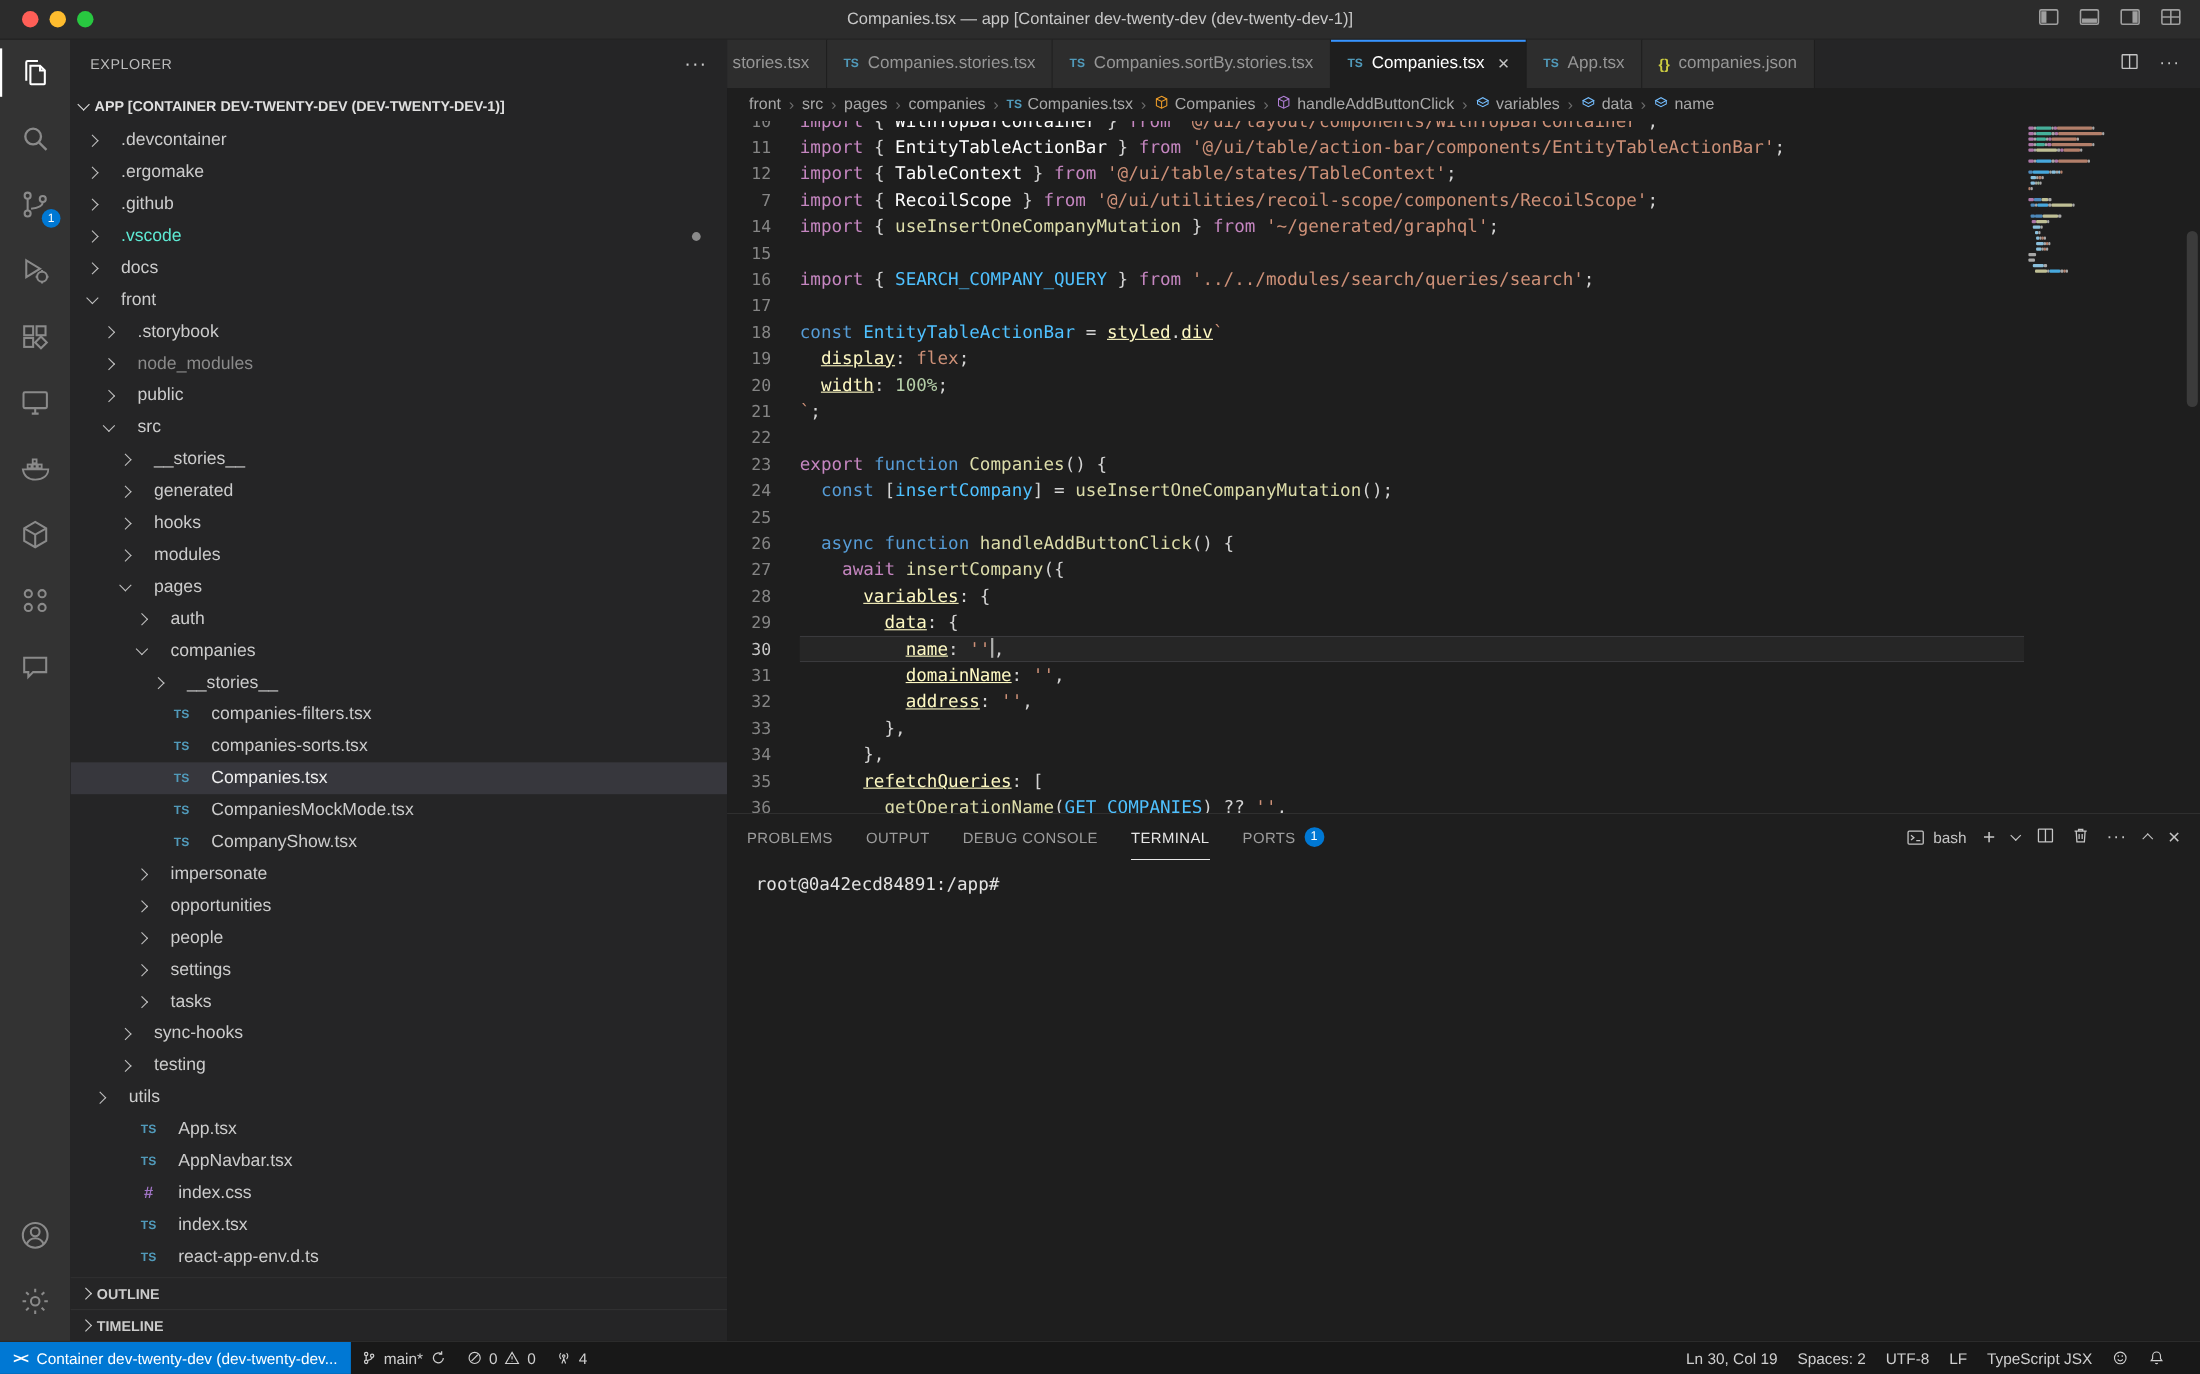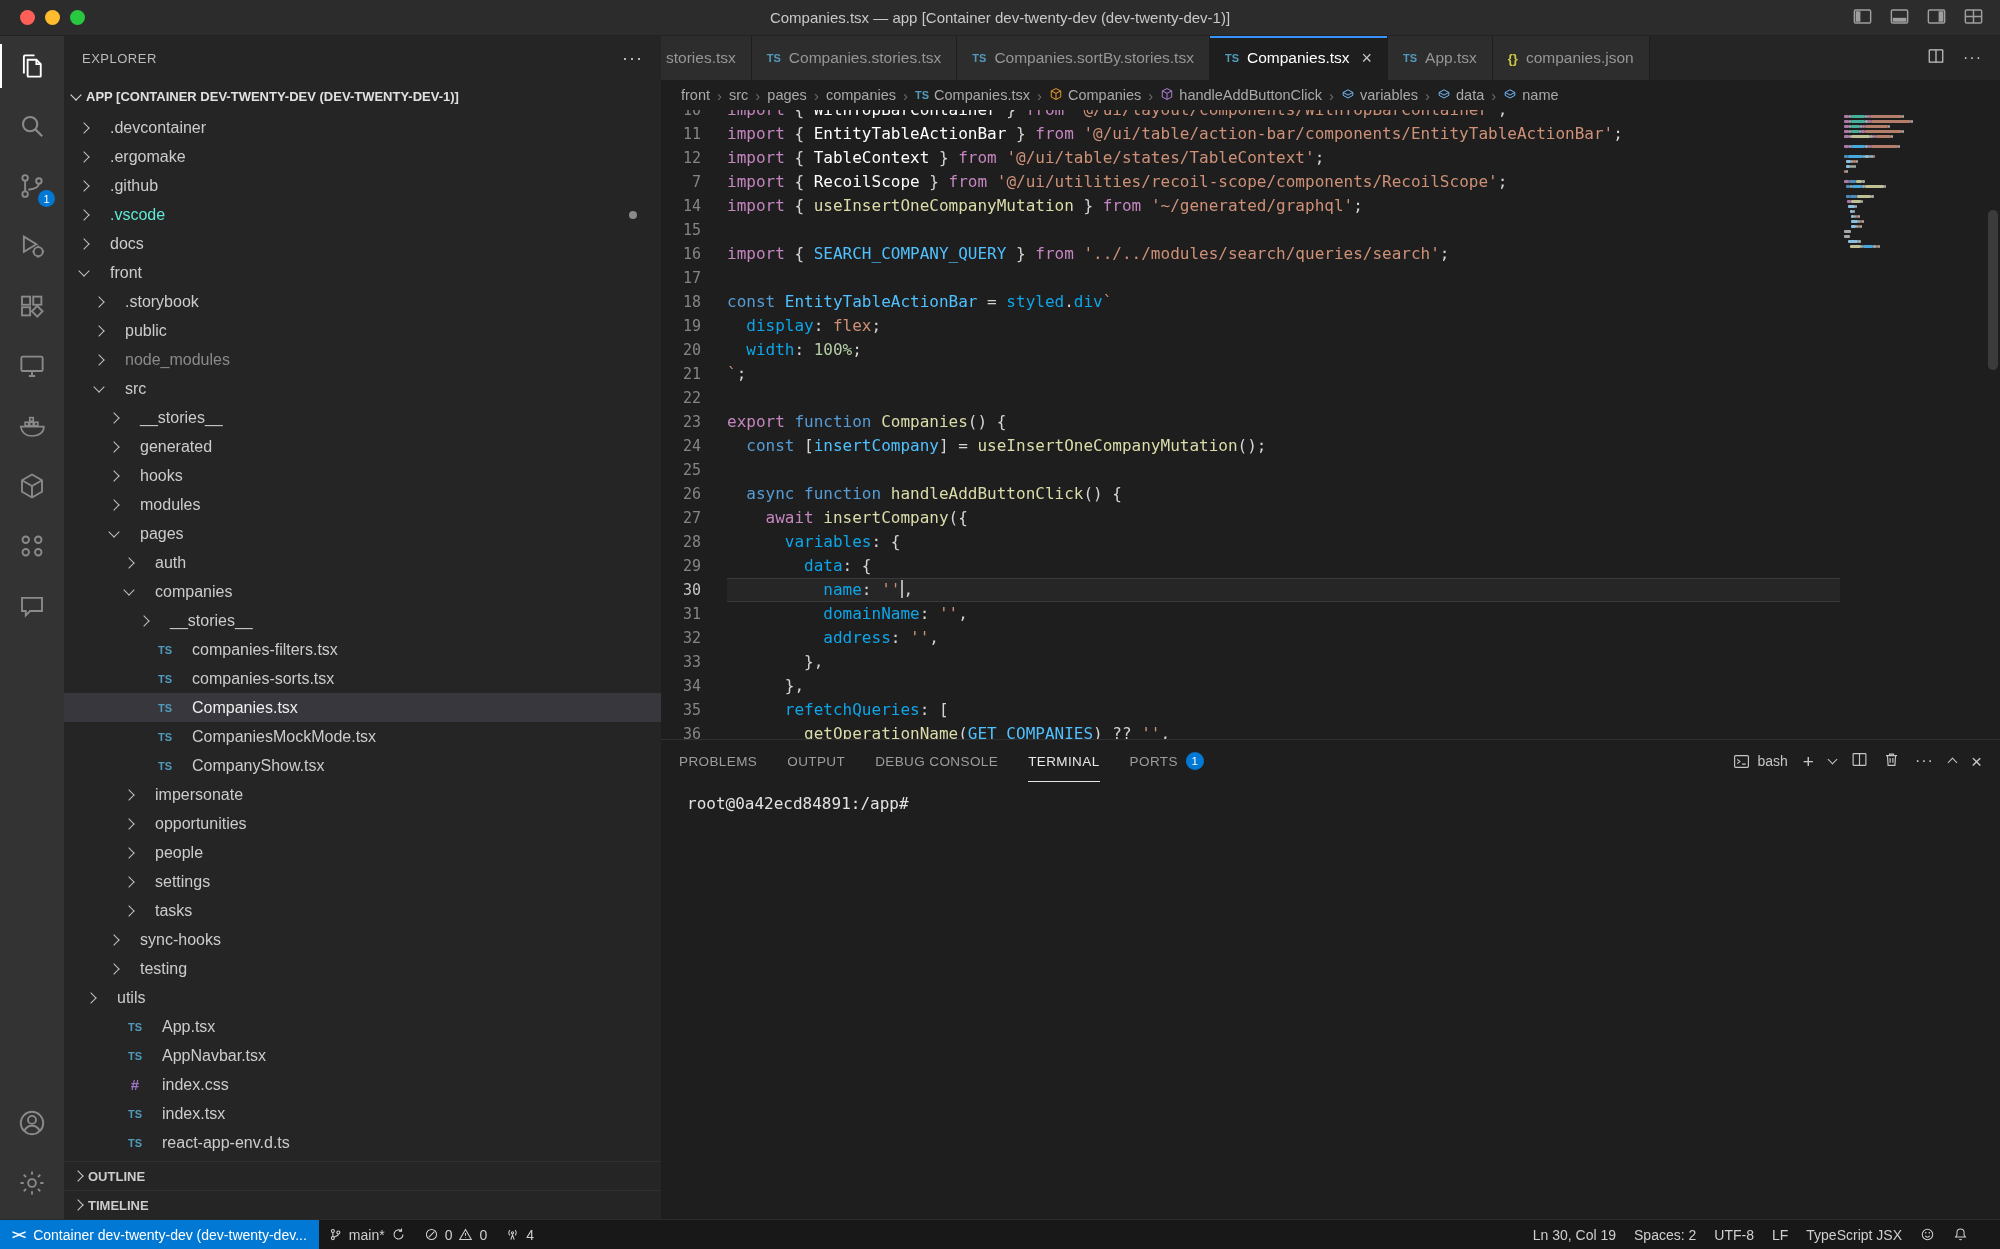--- a/index.html
+++ b/index.html
@@ -69,21 +69,21 @@
   .editor{flex:1;position:relative;overflow:hidden;}
   .code{position:absolute;left:0;right:160px;top:-12px;}
   .code-line{display:flex;height:24px;line-height:24px;font-family:"DejaVu Sans Mono","Liberation Mono",monospace;
     font-size:16px;white-space:pre;}
   .ln{width:66px;text-align:right;padding-right:26px;color:#858585;font-size:15px;flex:none;}
   .lcontent{flex:1;min-width:0;}
   .code-line.current .ln{color:#c6c6c6;}
   .code-line.current .lcontent{background:rgba(255,255,255,0.04);
     box-shadow:inset 0 1px 0 #3a3a3d, inset 0 -1px 0 #3a3a3d;}
   .tk-k{color:#c586c0;}.tk-d{color:#569cd6;}.tk-t{color:#ffffff;}.tk-f{color:#dcdcaa;}
-  .tk-v{color:#0ea5e9;}.tk-c{color:#4fc1ff;}.tk-s{color:#ce9178;}.tk-p{color:#d4d4d4;}.tk-n{color:#b5cea8;}
+  .tk-v{color:#fef9c3;text-decoration:underline;}.tk-c{color:#4fc1ff;}.tk-s{color:#ce9178;}.tk-p{color:#d4d4d4;}.tk-n{color:#b5cea8;}
   .caret{display:inline-block;width:2px;height:18px;background:#aeafad;vertical-align:-3px;margin-left:1px;}
   .minimap{position:absolute;top:4px;right:16px;width:140px;opacity:.85;pointer-events:auto;}
   .mm-row{height:5px;display:flex;align-items:center;}
   .mm-seg{height:2.6px;border-radius:1px;flex:none;}
   .vthumb{position:absolute;right:2px;top:100px;width:10px;height:160px;background:rgba(121,121,121,.32);border-radius:5px;}
   
   .panel{height:480px;flex:none;border-top:1px solid #2f2f2f;display:flex;flex-direction:column;background:#1e1e1e;}
   .panel-header{height:42px;display:flex;align-items:stretch;padding:0 18px;flex:none;}
   .ptabs{display:flex;align-items:stretch;}
   .ptab{margin-right:30px;font-size:13.5px;letter-spacing:.4px;color:#9d9d9d;display:flex;align-items:center;gap:8px;cursor:pointer;}
@@ -280,27 +280,27 @@
         <div class="row" style="padding-left: 25px;">
           <span class="tw">
             <span class="chev"></span>
           </span>
           <span class="tlabel">.storybook</span>
         </div>
         <div class="row" style="padding-left: 25px;">
           <span class="tw">
             <span class="chev"></span>
           </span>
+          <span class="tlabel muted">node_modules</span>
+        </div>
+        <div class="row" style="padding-left: 25px;">
+          <span class="tw">
+            <span class="chev"></span>
+          </span>
           <span class="tlabel">public</span>
-        </div>
-        <div class="row" style="padding-left: 25px;">
-          <span class="tw">
-            <span class="chev"></span>
-          </span>
-          <span class="tlabel muted">node_modules</span>
         </div>
         <div class="row" style="padding-left: 25px;">
           <span class="tw">
             <span class="chev exp"></span>
           </span>
           <span class="tlabel">src</span>
         </div>
         <div class="row" style="padding-left: 40px;">
           <span class="tw">
             <span class="chev"></span>

